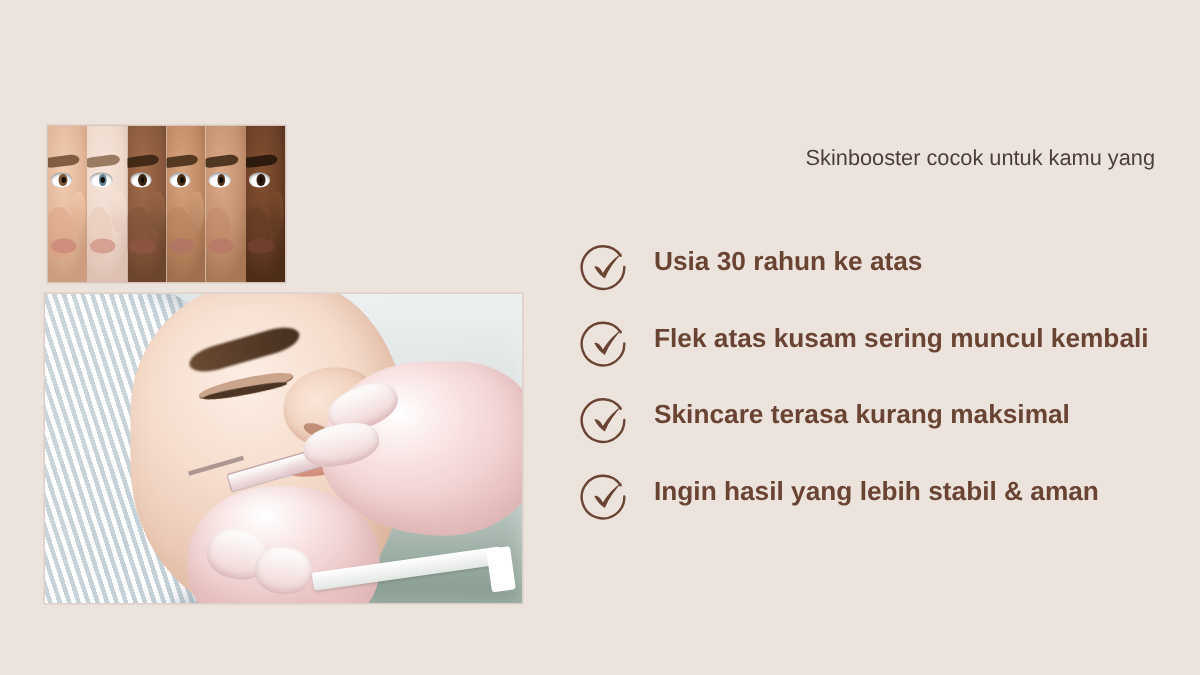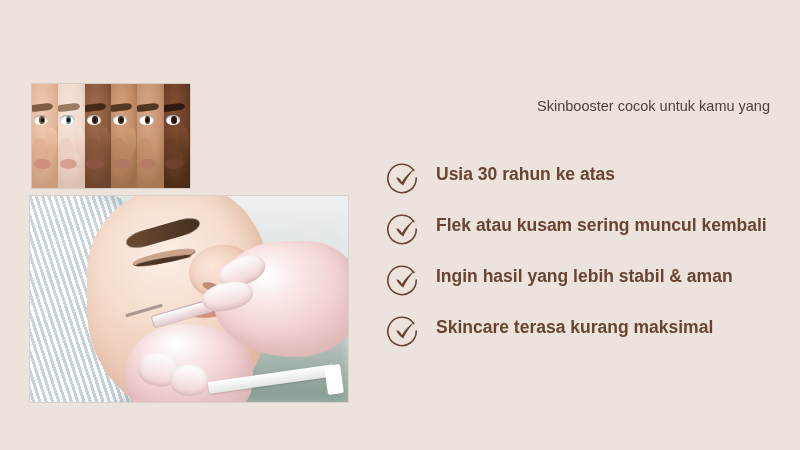--- a/index.html
+++ b/index.html
@@ -499,40 +499,40 @@
         <span class="check-text single">Usia 30 rahun ke atas</span>
       </div>
 
       <div class="check-item">
         <span class="check-icon">
           <svg width="36" height="36" viewBox="0 0 36 36" aria-hidden="true">
             <path d="M27.8 10.5 A14.2 14.2 0 1 0 30.2 18" fill="none" stroke="#6A4433" stroke-width="1.6" stroke-linecap="round"></path>
             <path d="M10.2 17.6 C12.4 17.0 14.2 18.6 15.9 22.0 C19.2 16.4 23.6 11.8 29.0 8.4 C23.9 13.6 20.1 19.2 17.2 25.6 C14.4 24.0 11.9 21.0 10.2 17.6 Z" fill="#6A4433"></path>
           </svg>
         </span>
-        <span class="check-text">Flek atau kusam sering muncul kembali</span>
+        <span class="check-text">Flek atas kusam sering muncul kembali</span>
+      </div>
+
+      <div class="check-item">
+        <span class="check-icon">
+          <svg width="36" height="36" viewBox="0 0 36 36" aria-hidden="true">
+            <path d="M27.8 10.5 A14.2 14.2 0 1 0 30.2 18" fill="none" stroke="#6A4433" stroke-width="1.6" stroke-linecap="round"></path>
+            <path d="M10.2 17.6 C12.4 17.0 14.2 18.6 15.9 22.0 C19.2 16.4 23.6 11.8 29.0 8.4 C23.9 13.6 20.1 19.2 17.2 25.6 C14.4 24.0 11.9 21.0 10.2 17.6 Z" fill="#6A4433"></path>
+          </svg>
+        </span>
+        <span class="check-text">Skincare terasa kurang maksimal</span>
       </div>
 
       <div class="check-item">
         <span class="check-icon">
           <svg width="36" height="36" viewBox="0 0 36 36" aria-hidden="true">
             <path d="M27.8 10.5 A14.2 14.2 0 1 0 30.2 18" fill="none" stroke="#6A4433" stroke-width="1.6" stroke-linecap="round"></path>
             <path d="M10.2 17.6 C12.4 17.0 14.2 18.6 15.9 22.0 C19.2 16.4 23.6 11.8 29.0 8.4 C23.9 13.6 20.1 19.2 17.2 25.6 C14.4 24.0 11.9 21.0 10.2 17.6 Z" fill="#6A4433"></path>
           </svg>
         </span>
         <span class="check-text">Ingin hasil yang lebih stabil &amp; aman</span>
       </div>
 
-      <div class="check-item">
-        <span class="check-icon">
-          <svg width="36" height="36" viewBox="0 0 36 36" aria-hidden="true">
-            <path d="M27.8 10.5 A14.2 14.2 0 1 0 30.2 18" fill="none" stroke="#6A4433" stroke-width="1.6" stroke-linecap="round"></path>
-            <path d="M10.2 17.6 C12.4 17.0 14.2 18.6 15.9 22.0 C19.2 16.4 23.6 11.8 29.0 8.4 C23.9 13.6 20.1 19.2 17.2 25.6 C14.4 24.0 11.9 21.0 10.2 17.6 Z" fill="#6A4433"></path>
-          </svg>
-        </span>
-        <span class="check-text">Skincare terasa kurang maksimal</span>
-      </div>
-
     </div>
 
   </div>
 
 </div>
 
 </body></html>

